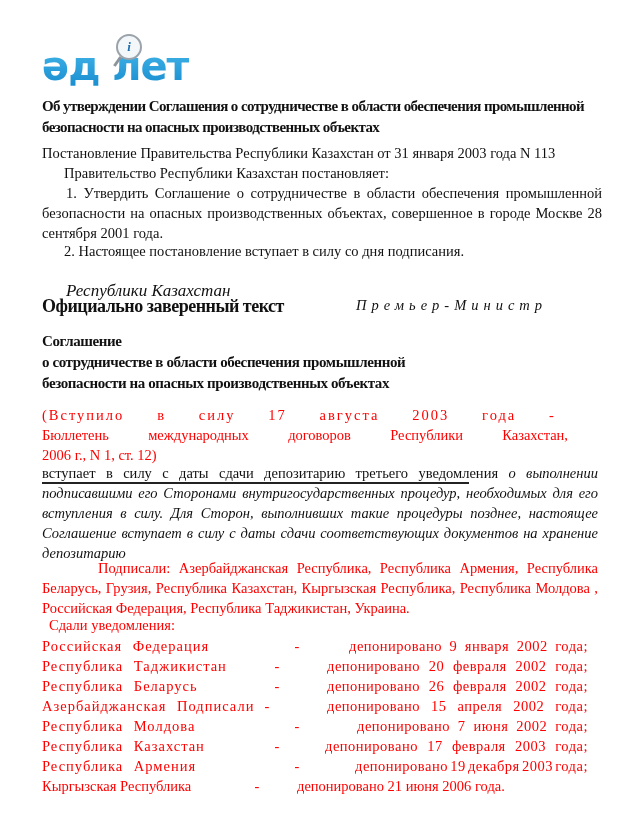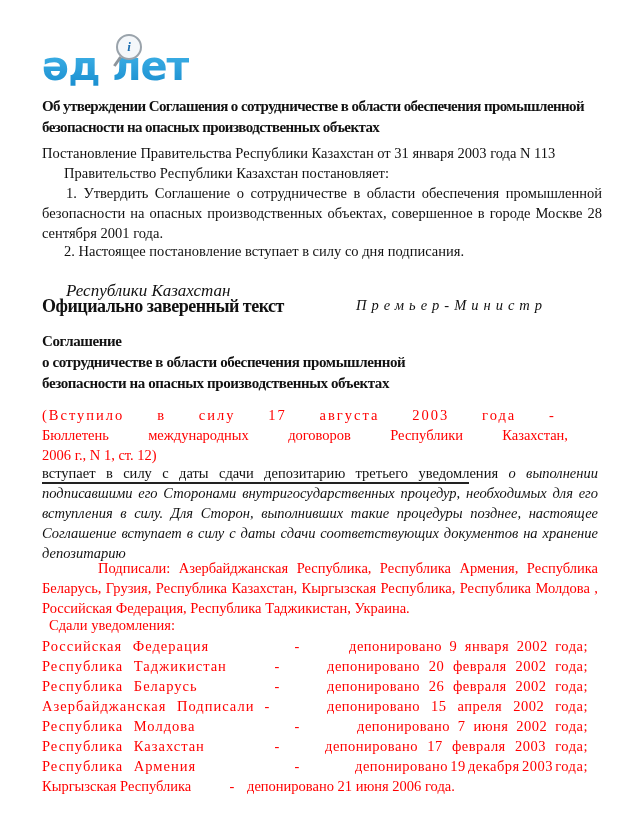--- a/index.html
+++ b/index.html
@@ -34,21 +34,21 @@
   .effect .ul { border-bottom:2px solid #222; padding-bottom:1px; }
   .effect i { font-style:italic; }
   .signed { position:absolute; left:42px; top:558px; width:556px; font-size:14.5px; line-height:20px; color:#ff0000; text-align:justify; }
   .notif-head { position:absolute; left:42px; top:617px; font-size:14.5px; color:#ff0000;margin-left:7px; }
   .notif-list { position:absolute; left:42px; top:636px; width:546px; font-size:14.5px; line-height:20px; color:#ff0000; }
   .notif-row { display:flex; height:20px; white-space:nowrap; }
   .nr-country { width:235px; letter-spacing:1px; word-spacing:6px; }
   .nr-dash { width:40px; text-align:center; }
   .nr-date { flex:1; display:flex; justify-content:space-between; letter-spacing:0.5px; }
   .nr-date span { }
-  .notif-last { display:flex; height:20px; white-space:nowrap; }
+  .notif-last { display:flex; height:20px; white-space:nowrap;gap:25px; }
 </style>
 </head>
 <body>
 
 <div class="page">
 
   <div class="logo">
     <div class="logo-text">
       <span>әд</span><span style="opacity:0.9">і</span><span>лет</span>
     </div>

